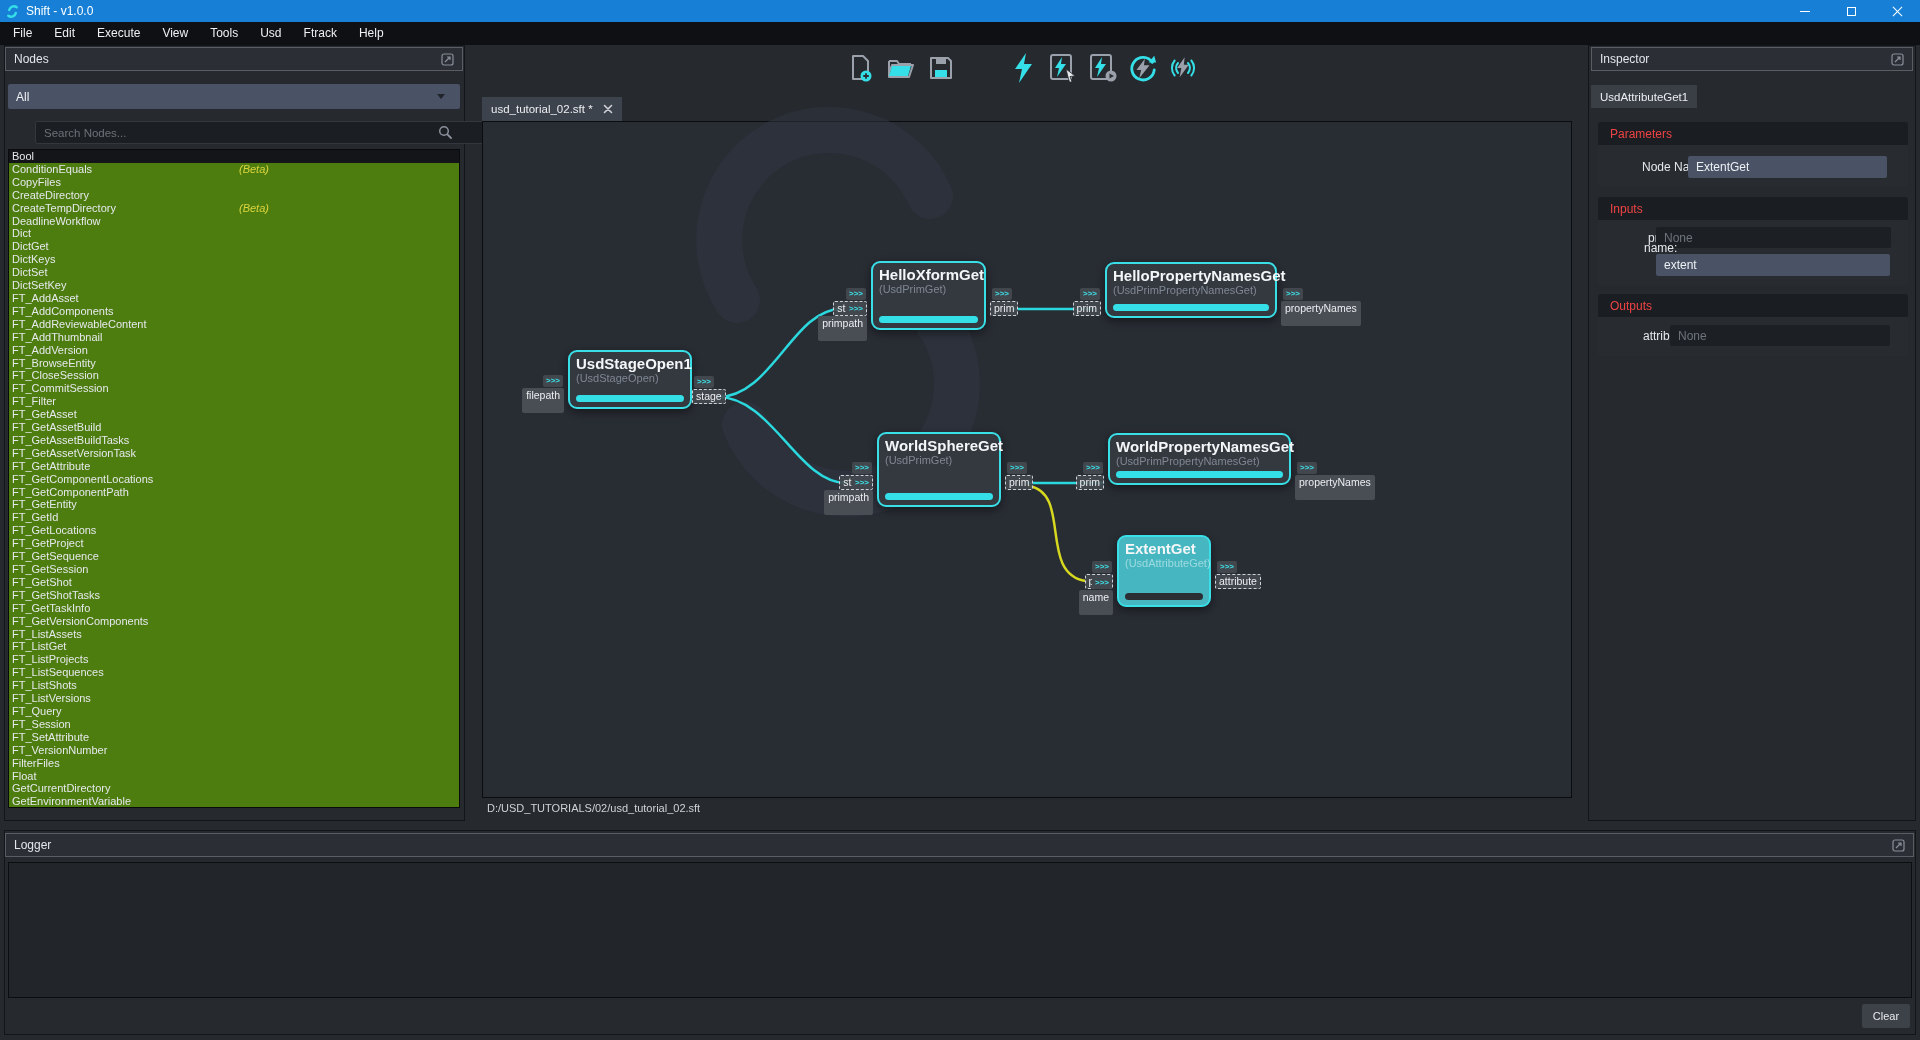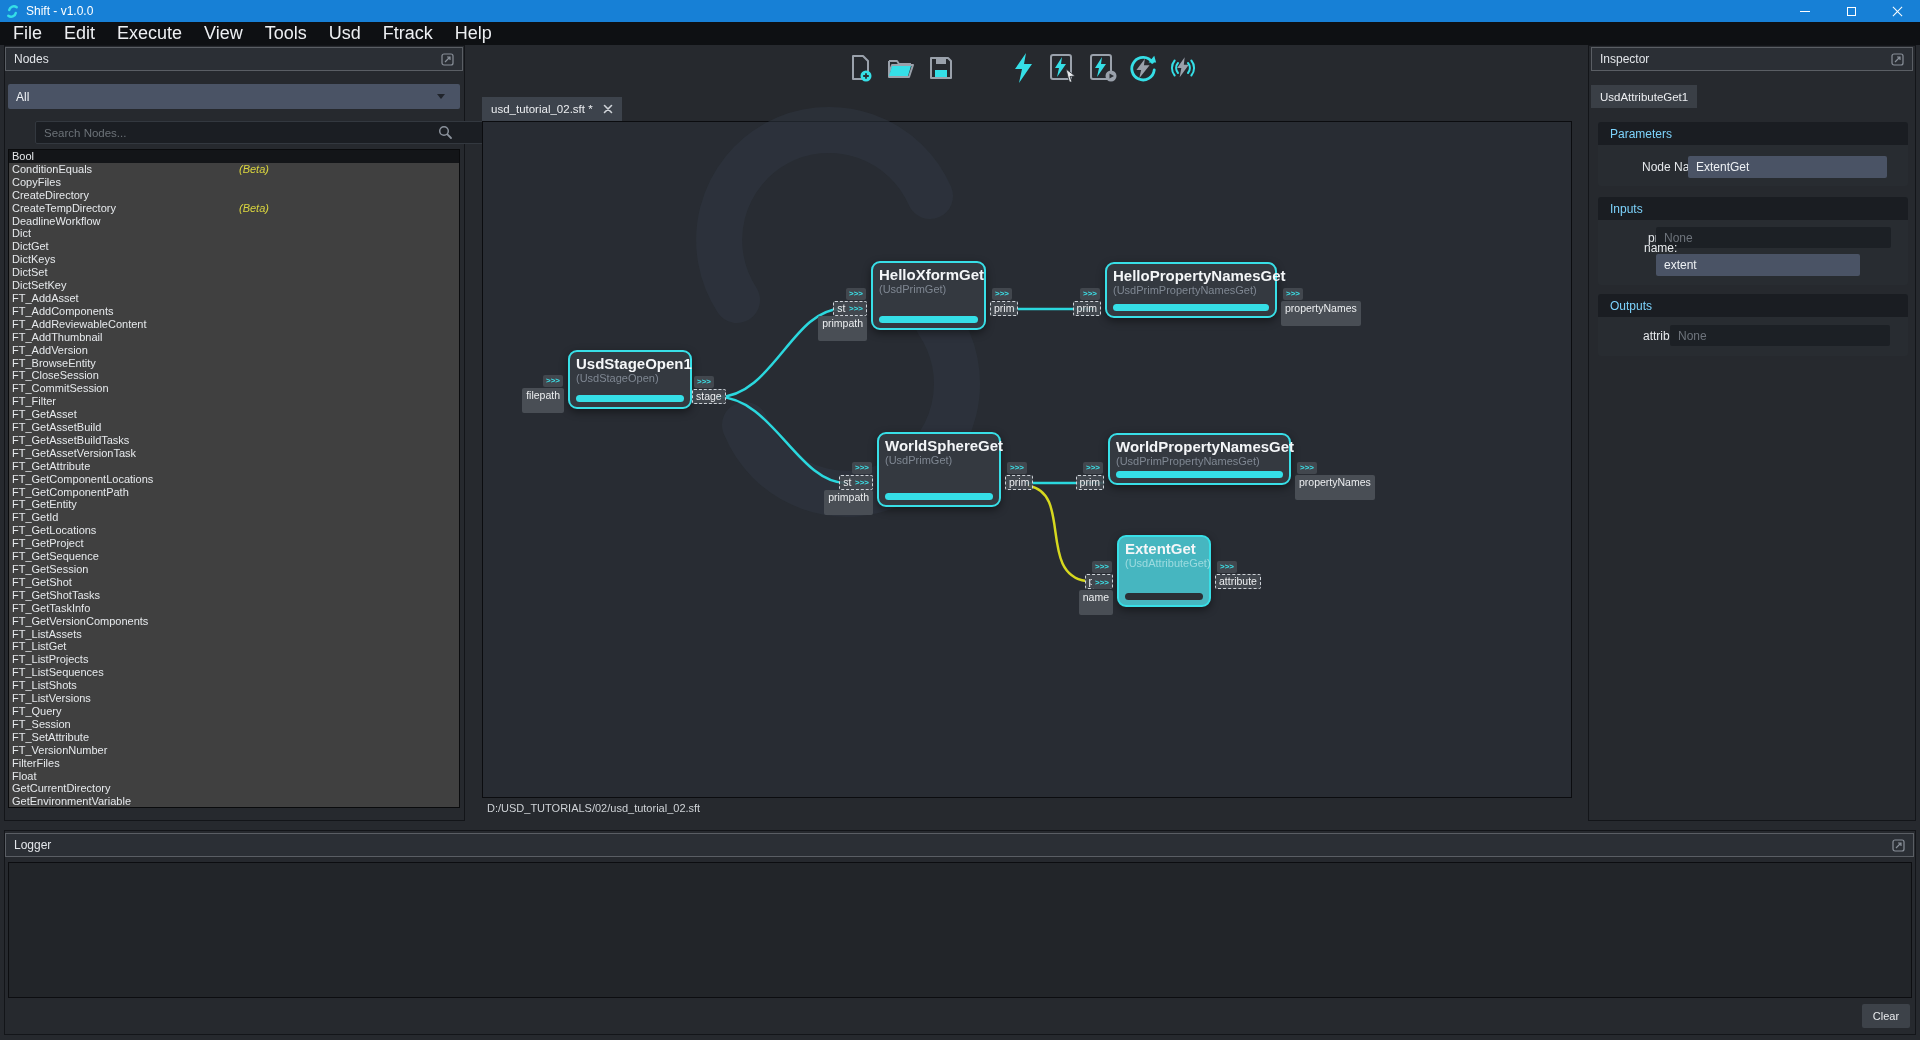--- a/index.html
+++ b/index.html
@@ -16,21 +16,21 @@
   .glyph-min { width:10px; height:1px; background:#fff; }
   .glyph-max { width:9px; height:9px; border:1px solid #fff; }
   .glyph-close { position:relative; width:11px; height:11px; }
   .glyph-close:before,.glyph-close:after { content:""; position:absolute; left:-1px; top:5px;
     width:13px; height:1px; background:#fff; }
   .glyph-close:before { transform:rotate(45deg); } .glyph-close:after { transform:rotate(-45deg); }
 
   
   #menubar { position:absolute; left:0; top:22px; width:1920px; height:23px;
     background:#0e1013; display:flex; align-items:center; padding-left:2px; }
-  .menu-item { padding:4px 11px; font-size:18px; color:#eef0f3; line-height:23px; }
+  .menu-item { padding:4px 11px; font-size:12px; color:#eef0f3; line-height:23px; }
 
   
   .dock { position:absolute; border:1px solid #131519; background:#26292e; }
 
   
   .panel-header { position:absolute; height:24px; background:#2b2f35; border:1px solid #5a5e64;
     display:flex; align-items:center; padding:0 8px; font-size:12px; color:#e3e6ea; }
   .float-icon { margin-left:auto; width:13px; height:13px; opacity:.85; }
 
   
@@ -39,21 +39,21 @@
     padding:0 8px; font-size:12px; color:#f0f3f6; }
   #filter-arrow-box { margin-left:auto; width:22px; height:25px; display:flex; align-items:center; justify-content:center; }
   #filter-arrow { width:0; height:0; border-left:4px solid transparent; border-right:4px solid transparent; border-top:5px solid #20242b; }
   #nodes-search { position:absolute; left:8px; top:121px; width:452px; height:23px;
     background:#1b1e23; border:1px solid #33383f; border-radius:2px;
     color:#c9cdd2; font-size:11.5px; padding:0 26px 0 8px;
     font-family:"Liberation Sans", sans-serif;margin-left:27px; }
   #nodes-search::placeholder { color:#6c7278; }
   #search-icon { position:absolute; left:438px; top:125px; width:15px; height:15px; }
   #nodes-list { position:absolute; left:8px; top:149px; width:452px; height:659px;
-    background:#404040; border:1px solid #0a0b0d; overflow:hidden; }
+    background:#4d7c0f; border:1px solid #0a0b0d; overflow:hidden; }
   .nl-row { position:relative; height:12.92px; line-height:12.9px; padding-left:3px;
     font-size:11px; color:#e6e9ec; white-space:nowrap; }
   .nl-row.sel { background:#131518; }
   .nl-beta { position:absolute; left:230px; top:0; font-style:italic; color:#d9d43e; }
 
   
   #toolbar { position:absolute; left:846px; top:46px; height:44px; display:flex; align-items:center; }
   .tb-btn { width:30px; height:34px; margin-right:10px; display:flex; align-items:center; justify-content:center; }
   .tb-gap { margin-left:42px; }
 
@@ -83,21 +83,21 @@
     padding:1px 4px 12px; border-radius:2px; line-height:1.15; white-space:nowrap; }
   .plabel.dashed { border:1px dashed #cdd2d8; padding:0 3px 1px; background:rgba(68,73,80,.9); }
 
   #status-path { position:absolute; left:487px; top:802px; font-size:11px; color:#cfd3d7; }
 
   
   #inspector-chip { position:absolute; left:1591px; top:85px; height:23px; background:#3a3f46;
     display:flex; align-items:center; padding:0 9px; font-size:11.5px; color:#eceef1; }
   .insp-section { position:absolute; left:1598px; width:310px; background:#282c31; border-radius:3px; }
   .insp-sec-header { height:23px; background:#1a1d22; border-radius:3px 3px 0 0;
-    display:flex; align-items:center; padding-left:12px; font-size:12px; color:#7dd3fc; }
+    display:flex; align-items:center; padding-left:12px; font-size:12px; color:#ef4444; }
   .insp-row { position:absolute; font-size:12px; color:#e6e9ec;margin-left:32px; }
   .insp-input { position:absolute; height:22px; border-radius:2px; display:flex;
     align-items:center; padding:0 8px; font-size:12px; }
   .insp-input.editable { background:#4a5365; color:#eef1f4; }
   .insp-input.disabled { background:#1c2025; color:#6e747c; }
 
   
   #logger-content { position:absolute; left:8px; top:862px; width:1904px; height:136px;
     background:#222529; border:1px solid #0c0d10; }
   #clear-btn { position:absolute; left:1862px; top:1004px; width:48px; height:24px;
@@ -365,21 +365,21 @@
 <div class="insp-section" style="top:122px;height:64px;">
   <div class="insp-sec-header">Parameters</div>
   <span class="insp-row" style="left:12px;top:38px;">Node Name:</span>
   <div class="insp-input editable" style="left:90px;top:34px;width:199px;">ExtentGet</div>
 </div>
 <div class="insp-section" style="top:197px;height:88px;">
   <div class="insp-sec-header">Inputs</div>
   <span class="insp-row" style="left:18px;top:34px;">prim:</span>
   <div class="insp-input disabled" style="left:58px;top:30px;width:235px;height:21px;">None</div>
   <span class="insp-row" style="left:14px;top:44px;">name:</span>
-  <div class="insp-input editable" style="left:58px;top:57px;width:204px;">extent</div>
+  <div class="insp-input editable" style="left:58px;top:57px;width:234px;">extent</div>
 </div>
 <div class="insp-section" style="top:294px;height:62px;">
   <div class="insp-sec-header">Outputs</div>
   <span class="insp-row" style="left:13px;top:35px;">attribute:</span>
   <div class="insp-input disabled" style="left:72px;top:31px;width:220px;height:21px;">None</div>
 </div>
 
 <div class="panel-header" style="left:5px;top:833px;width:1909px;">
   <span>Logger</span>
   <svg class="float-icon" viewBox="0 0 13 13">

